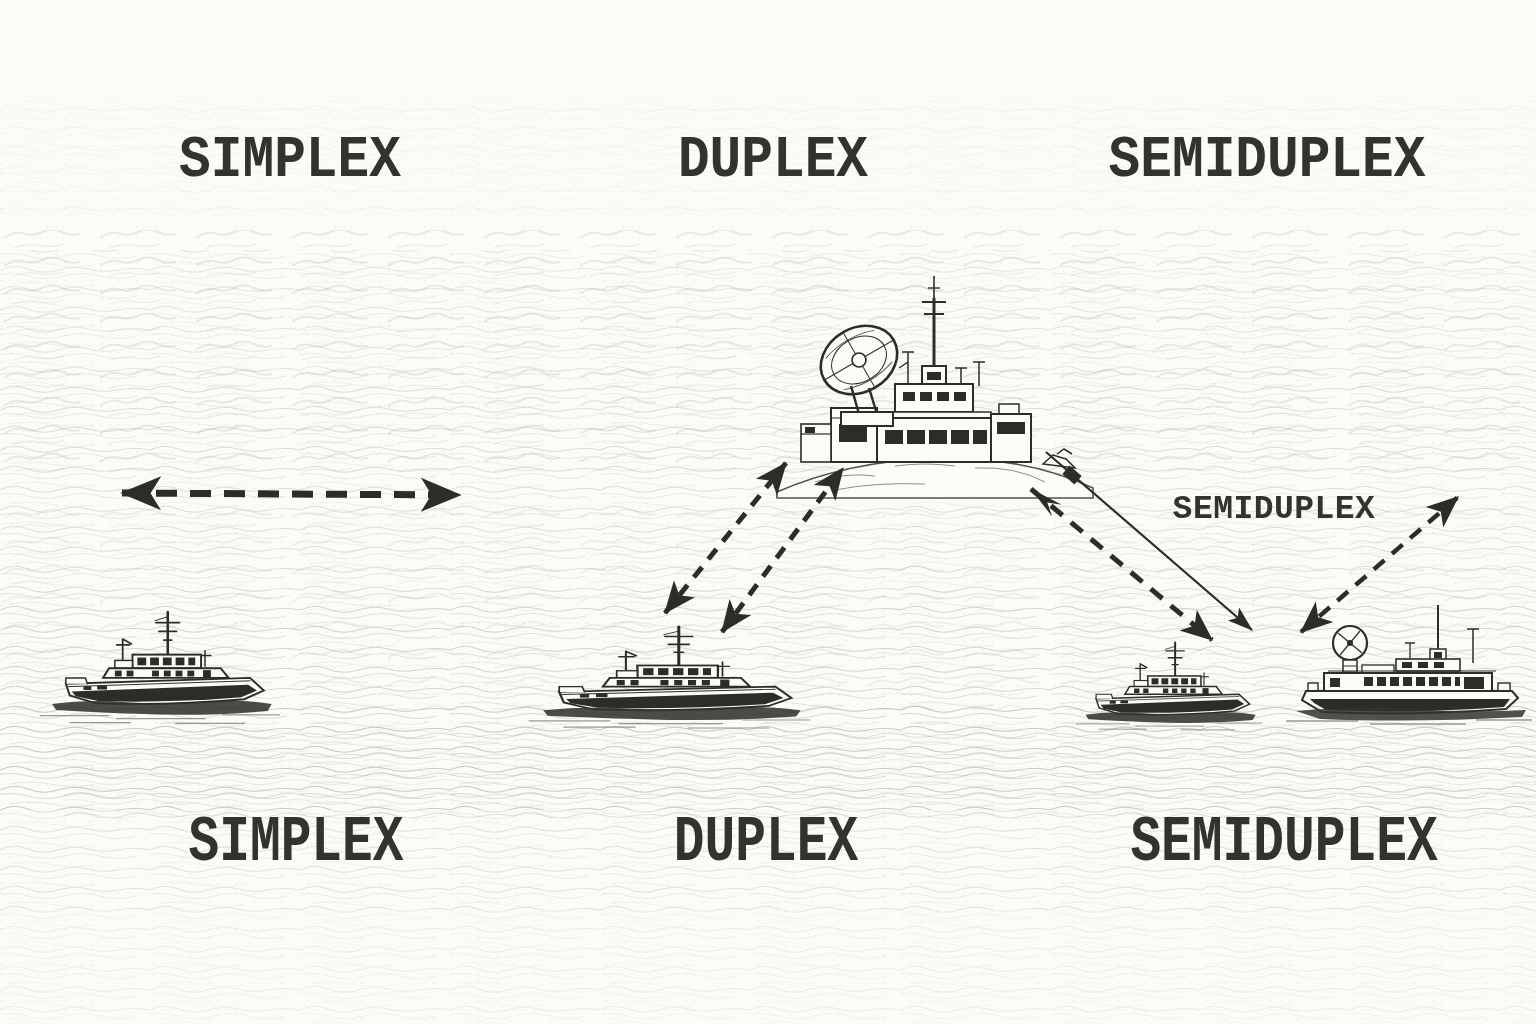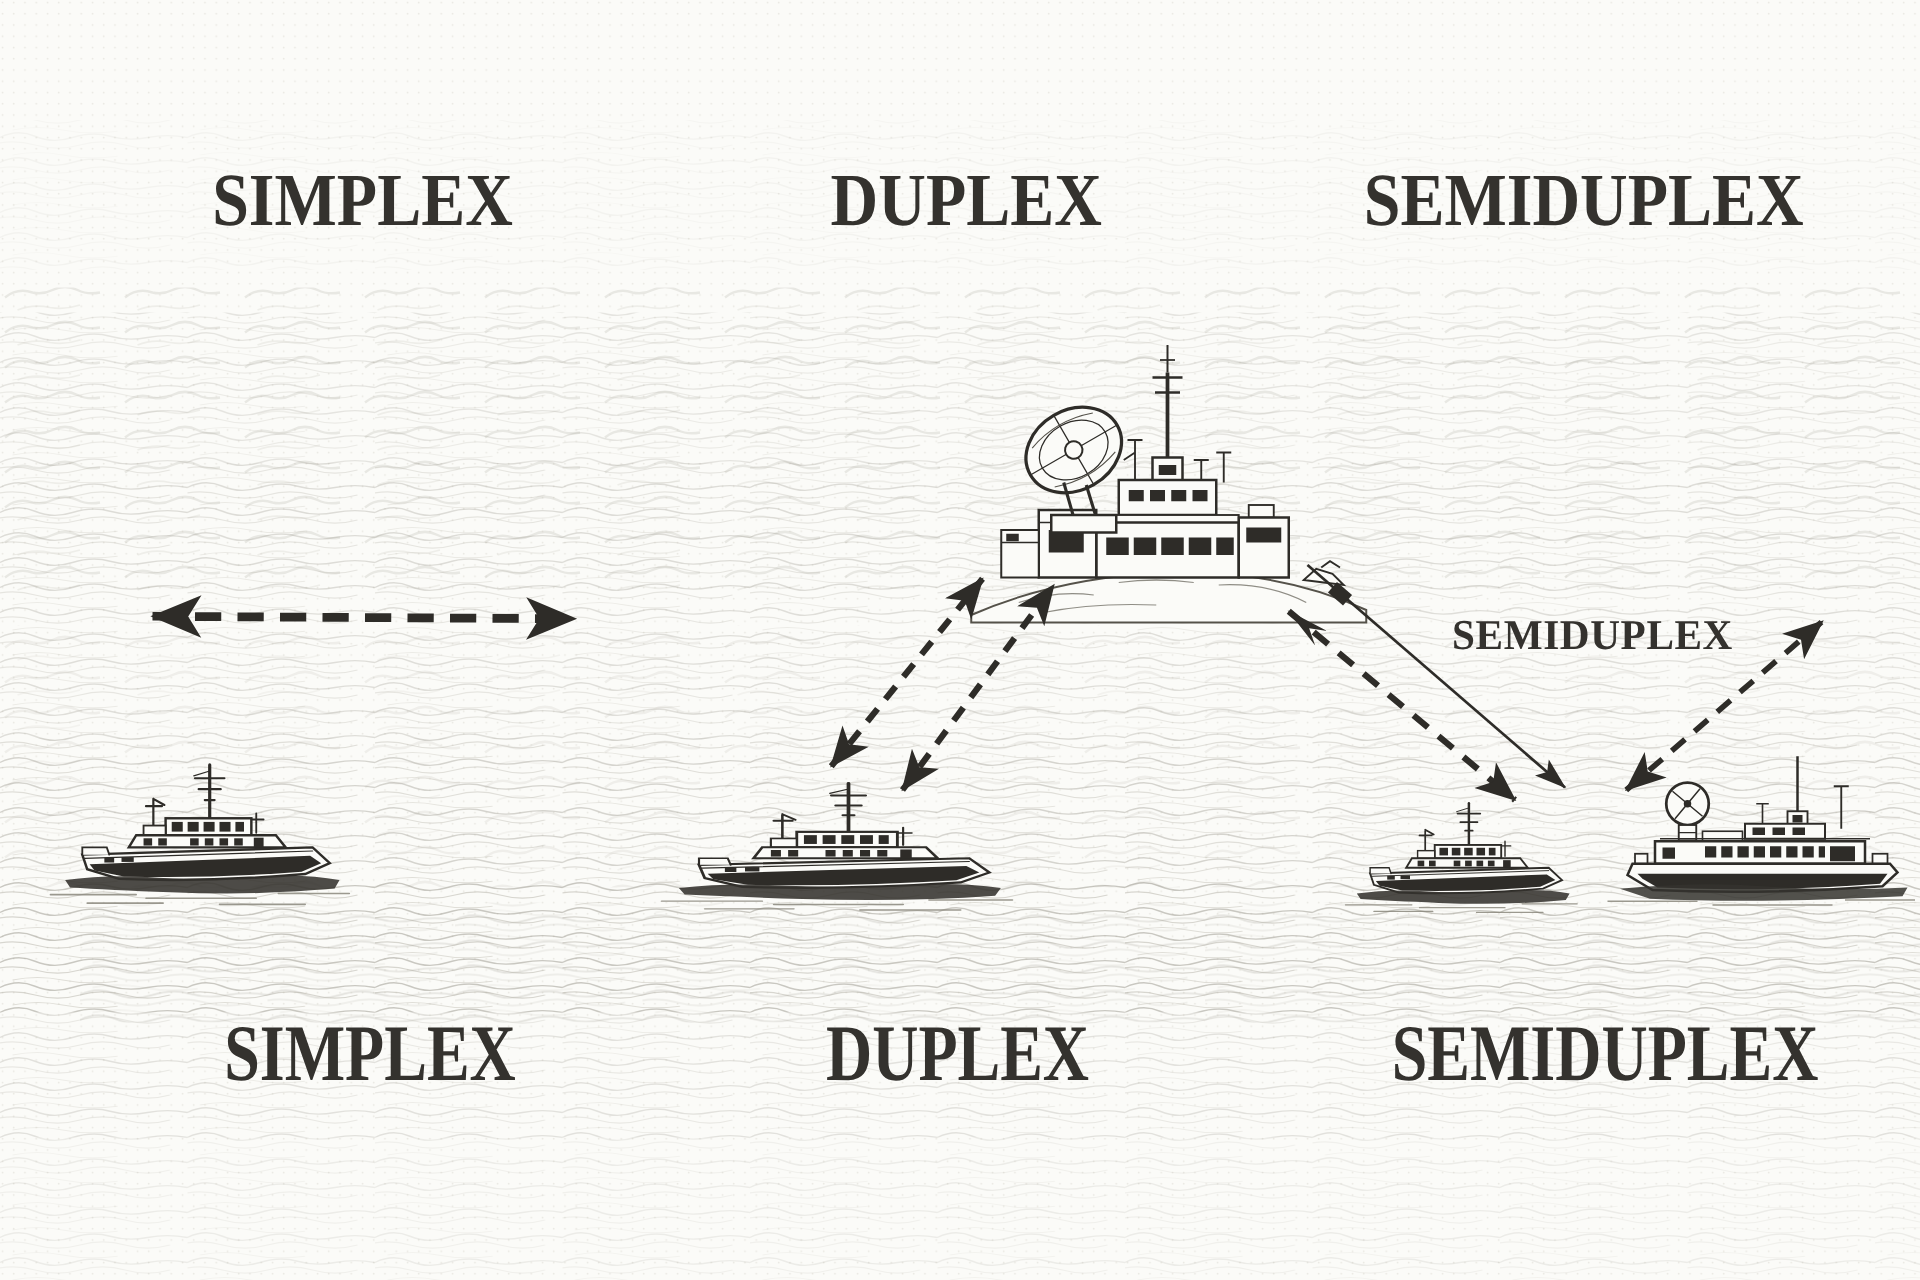--- a/index.html
+++ b/index.html
@@ -1,19 +1,19 @@
 <!DOCTYPE html>
 <html><head>
 <meta charset="utf-8">
 <style>
   html,body{margin:0;padding:0;background:#ffffff;}
   .stage{
     position:relative;width:1536px;height:1024px;overflow:hidden;
     background:#fbfbf8;
-    font-family:Liberation Serif, serif;
+    font-family:Liberation Mono, monospace;
   }
   .art{position:absolute;left:0;top:0;}
   .lbl{
     position:absolute;white-space:nowrap;color:#34323 ;
     color:#34322e;font-weight:700;line-height:1;
     transform:translateX(-50%);
   }
   .lbl.top{font-size:60px;letter-spacing:0px;transform:translateX(-50%) scaleX(.88);}
   .lbl.bottom{font-size:64px;transform:translateX(-50%) scaleX(.80);}
   .lbl.mid{font-size:34px;letter-spacing:.5px;transform:translateX(-50%) scaleX(.97);}

